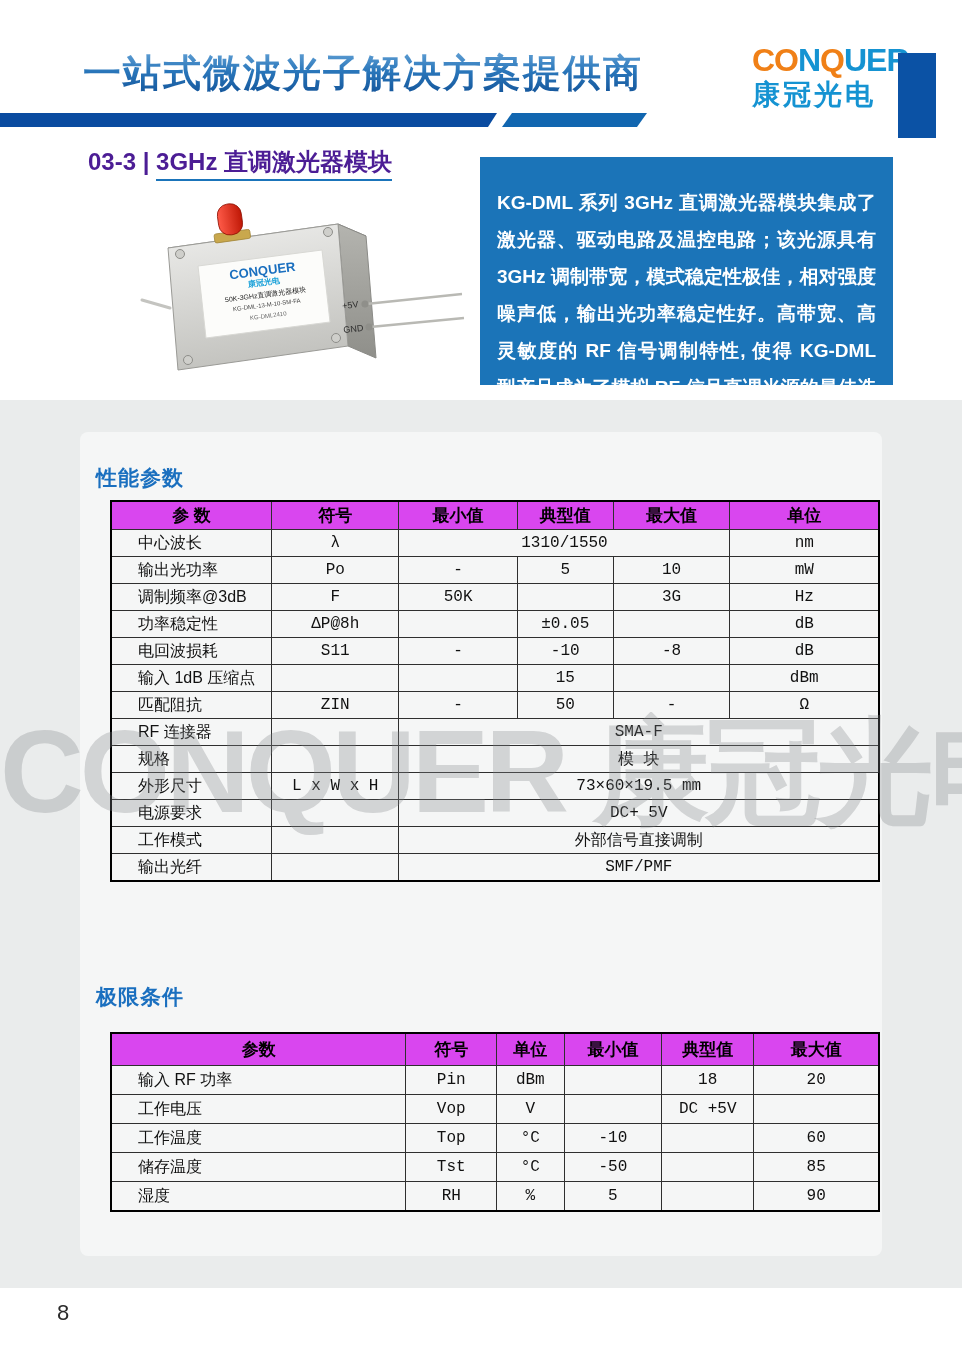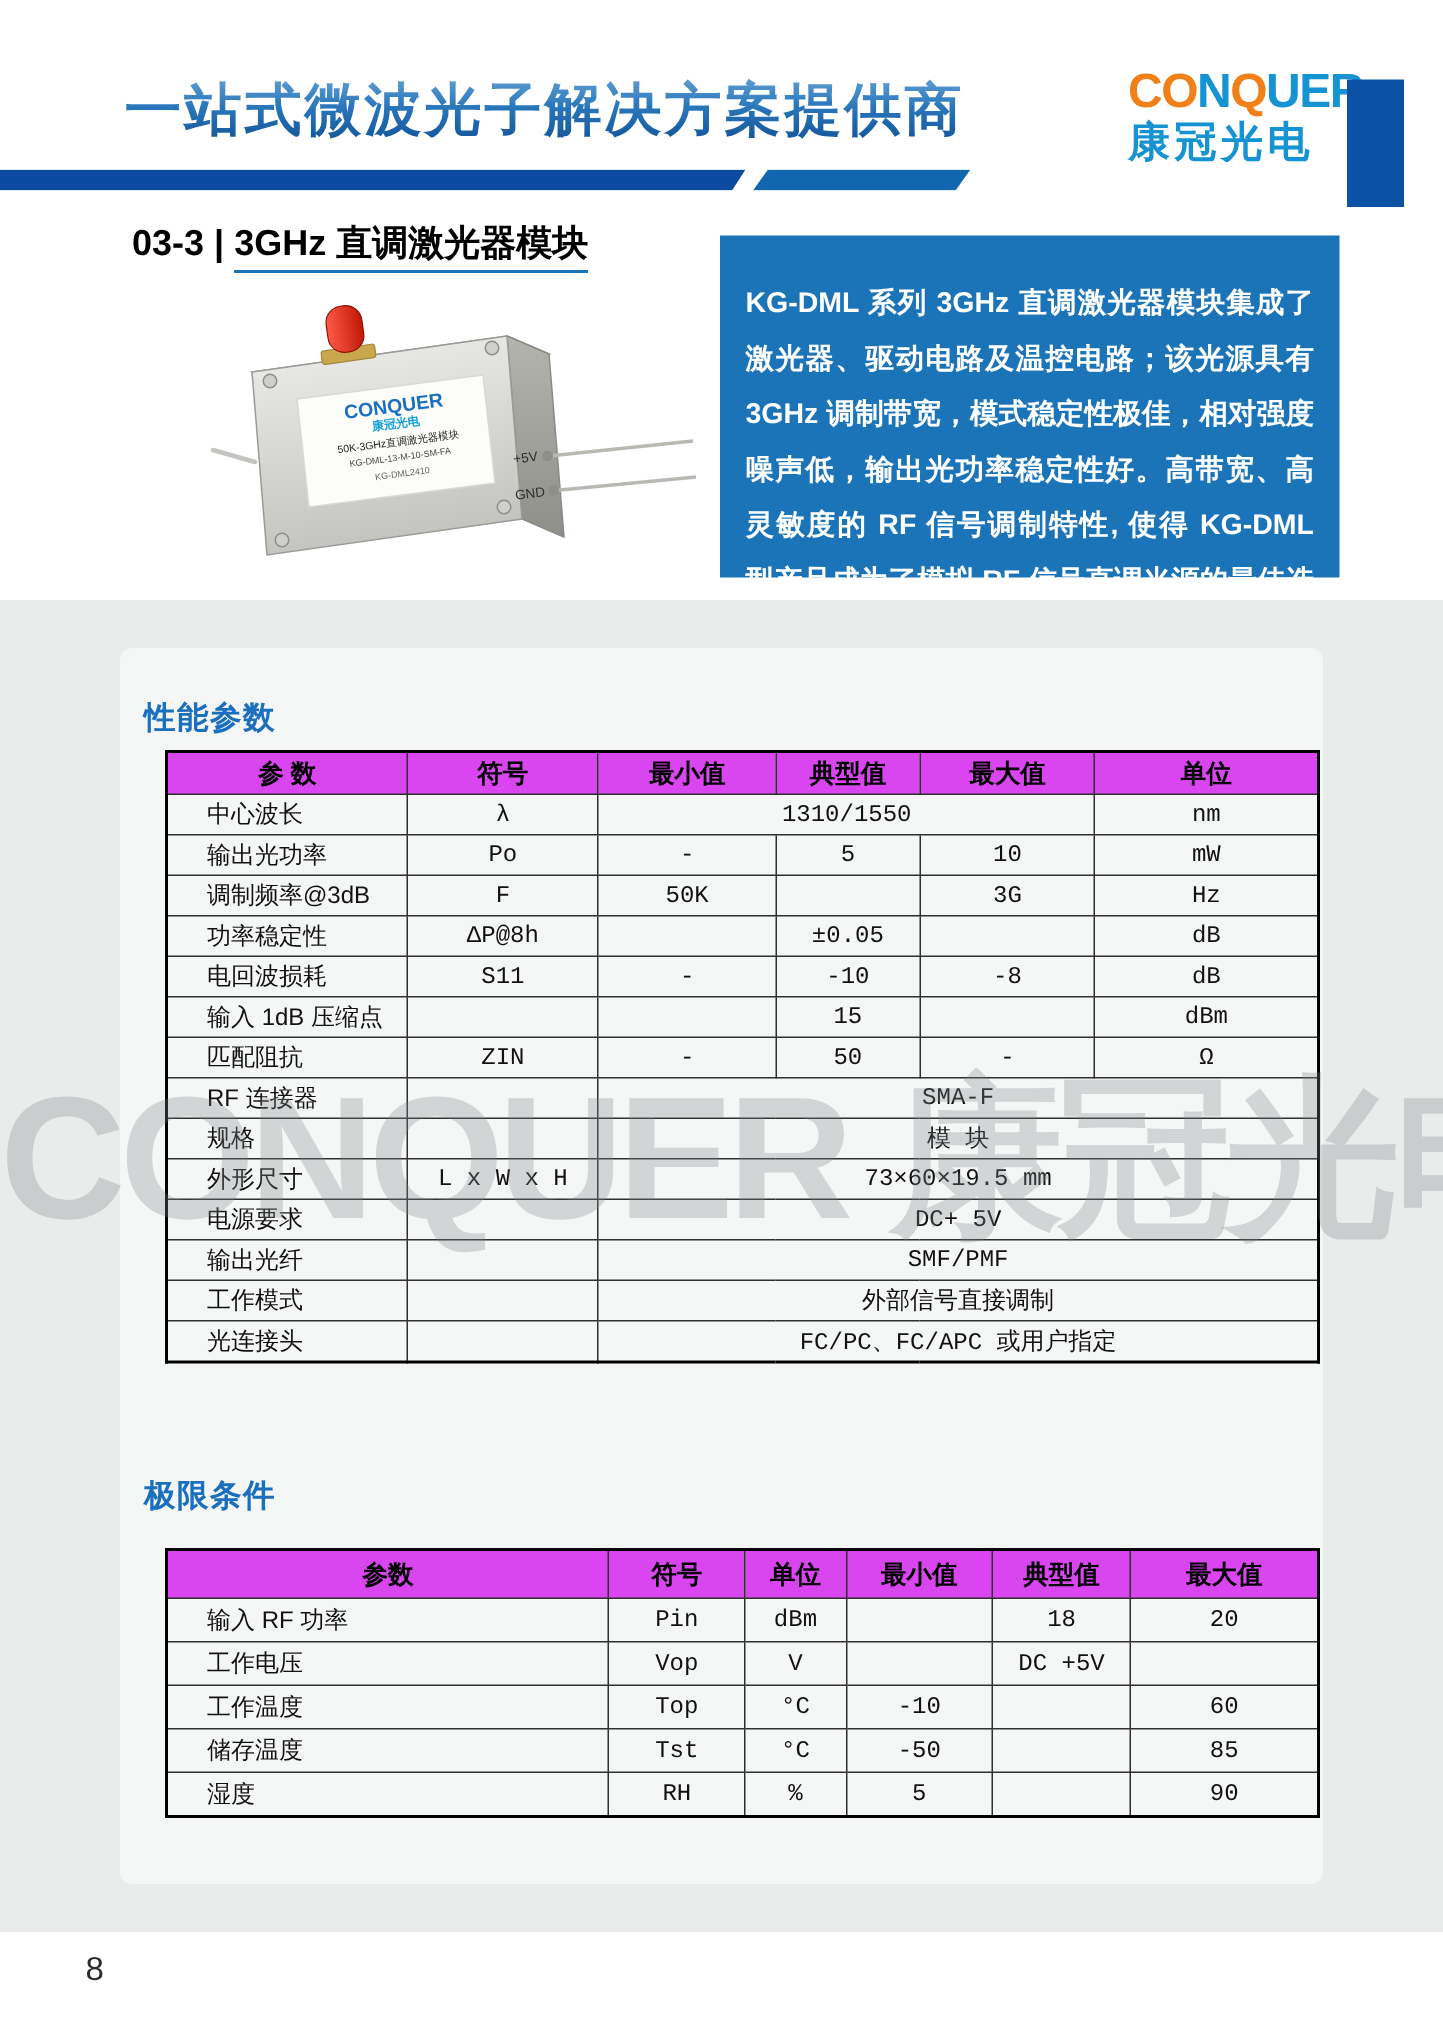--- a/index.html
+++ b/index.html
@@ -21,21 +21,21 @@
   .logo-en { font-size:32px; font-weight:800; letter-spacing:-1px; white-space:nowrap; }
   .logo-cn { font-size:28px; font-weight:700; color:#1593d2; letter-spacing:3px; margin-top:2px; white-space:nowrap; }
   .logo-block { position:absolute; left:898px; top:53px; width:38px; height:85px; background:#0b52a5; }
 
   .ribbon1 { position:absolute; left:0; top:113px; width:497px; height:14px; background:#0a4ba0;
              clip-path:polygon(0 0,100% 0,calc(100% - 9px) 100%,0 100%); }
   .ribbon2 { position:absolute; left:502px; top:113px; width:145px; height:14px; background:#1166b0;
              clip-path:polygon(10px 0,100% 0,calc(100% - 10px) 100%,0 100%); }
 
   .section-title { position:absolute; left:88px; top:146px; font-size:24px; font-weight:700;
-                   color:#000000; white-space:nowrap; }
+                   color:#4c1d95; white-space:nowrap; }
   .section-title .u { border-bottom:2px solid #1a74ba; padding-bottom:4px; }
 
   
   .photo { position:absolute; left:140px; top:186px; width:330px; height:208px; }
 
   
   .intro { position:absolute; left:480px; top:157px; width:413px; height:228px; background:#1b74b8;
            color:#ffffff; box-sizing:border-box; padding:27px 17px 0 17px;
            font-size:19px; line-height:37px; font-weight:700; text-align:justify; }
 
@@ -227,33 +227,28 @@
             <td class="rowlabel">外形尺寸</td>
             <td>L x W x H</td>
             <td colspan="4">73×60×19.5 mm</td>
           </tr>
           <tr>
             <td class="rowlabel">电源要求</td>
             <td></td>
             <td colspan="4">DC+ 5V</td>
           </tr>
           <tr>
+            <td class="rowlabel">工作模式</td>
+            <td></td>
+            <td colspan="4">外部信号直接调制</td>
+          </tr>
+          <tr>
             <td class="rowlabel">输出光纤</td>
             <td></td>
             <td colspan="4">SMF/PMF</td>
-          </tr>
-          <tr>
-            <td class="rowlabel">工作模式</td>
-            <td></td>
-            <td colspan="4">外部信号直接调制</td>
-          </tr>
-          <tr>
-            <td class="rowlabel">光连接头</td>
-            <td></td>
-            <td colspan="4">FC/PC、FC/APC 或用户指定</td>
           </tr>
         </tbody>
       </table>
 
     <div class="heading h-limit">极限条件</div>
     <table class="spec" id="limit-table">
         <colgroup>
           <col style="width: 38.4%;">
           <col style="width: 11.8%;">
           <col style="width: 8.8%;">

